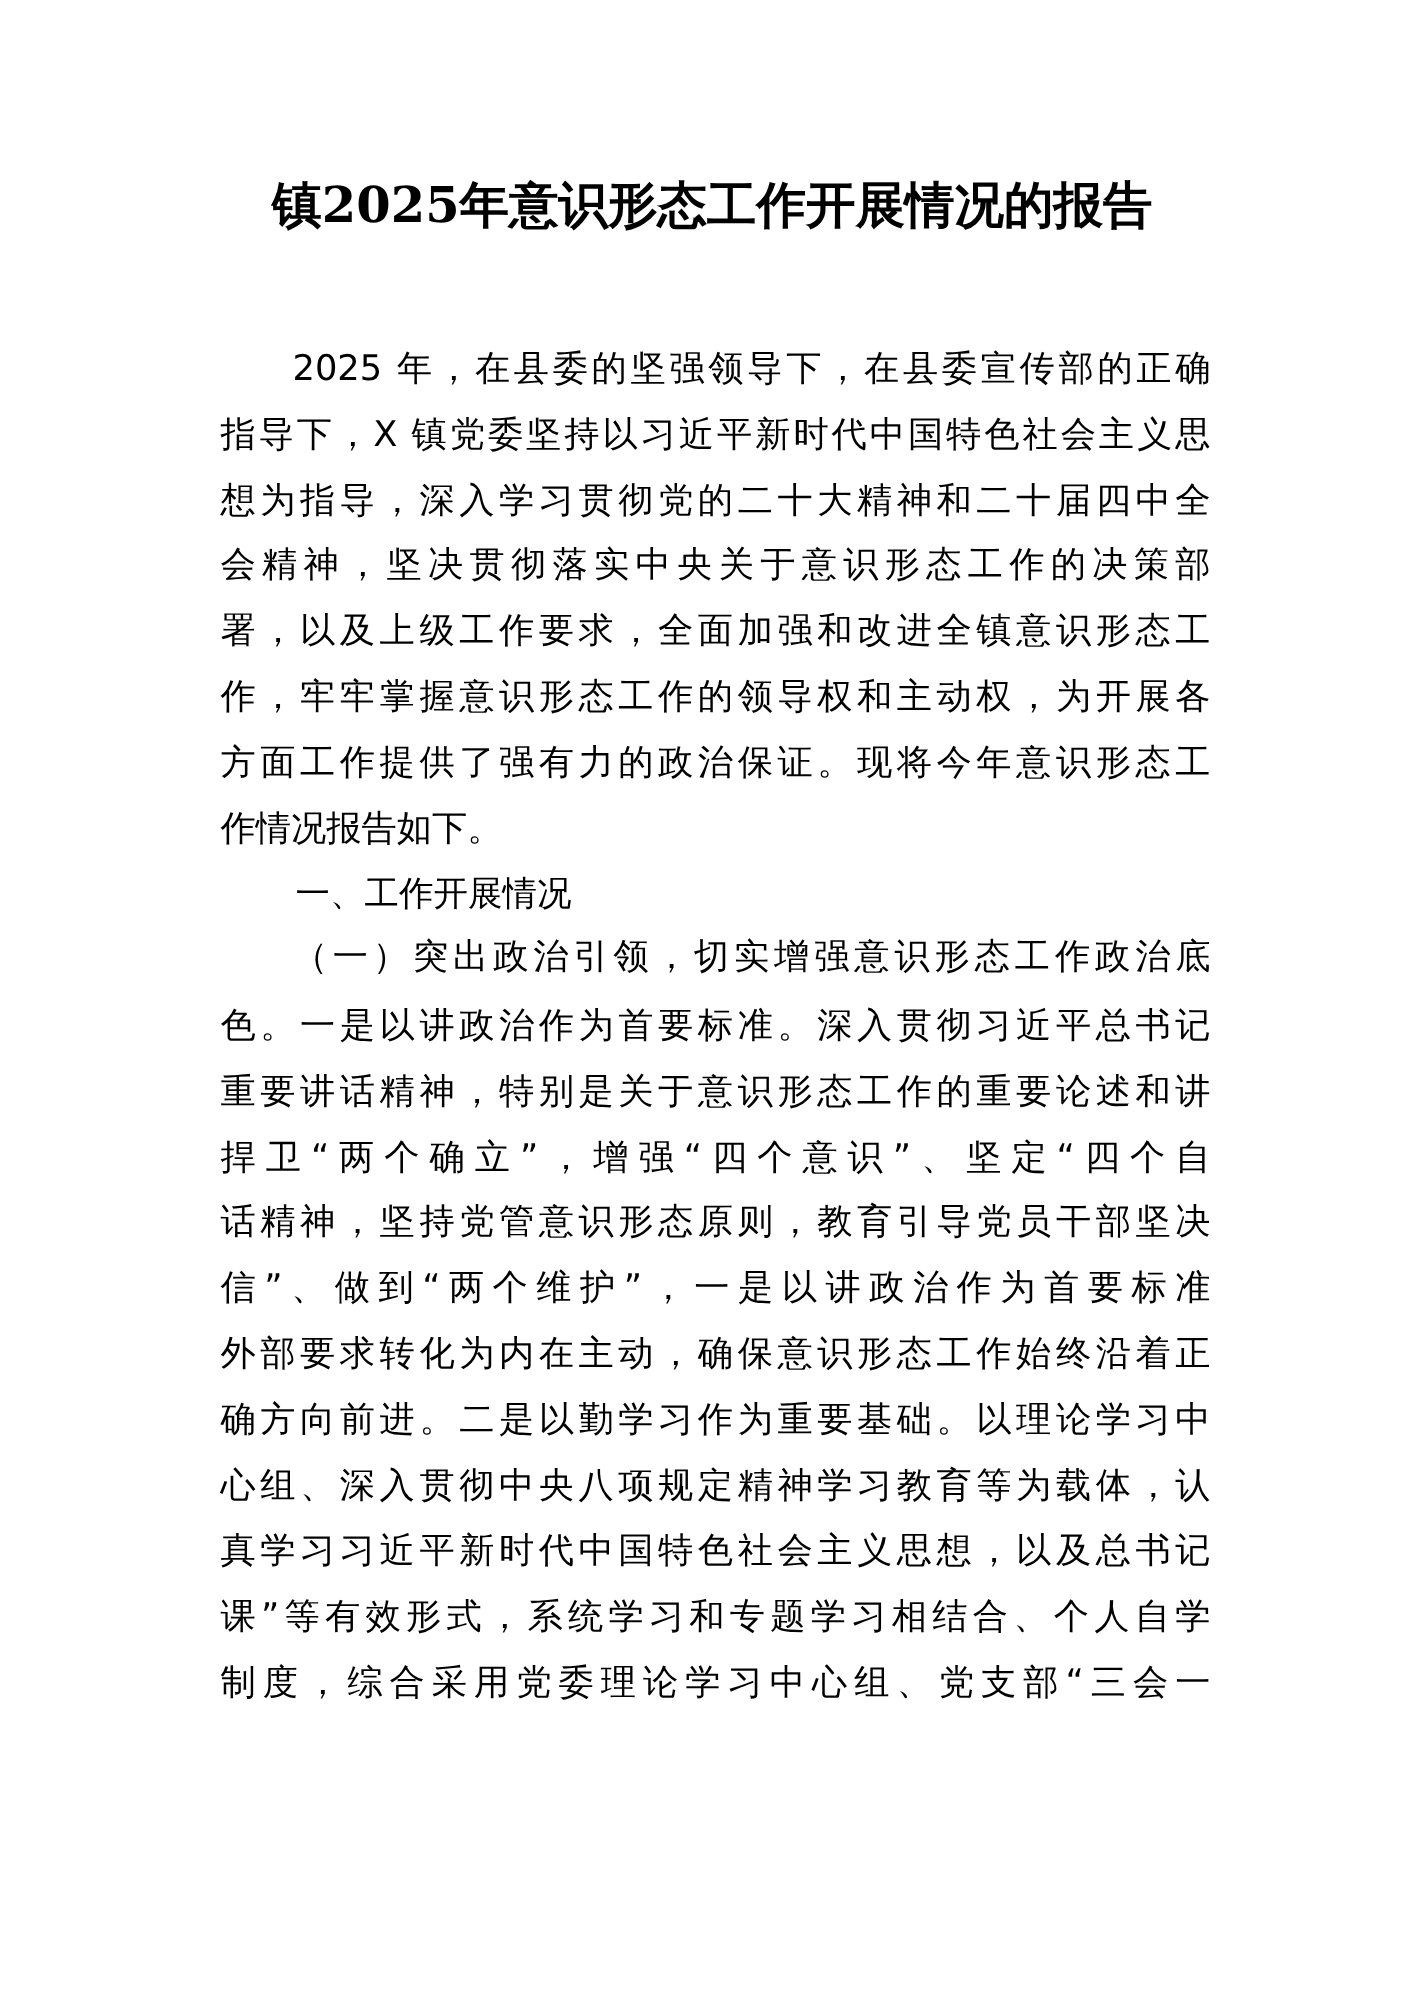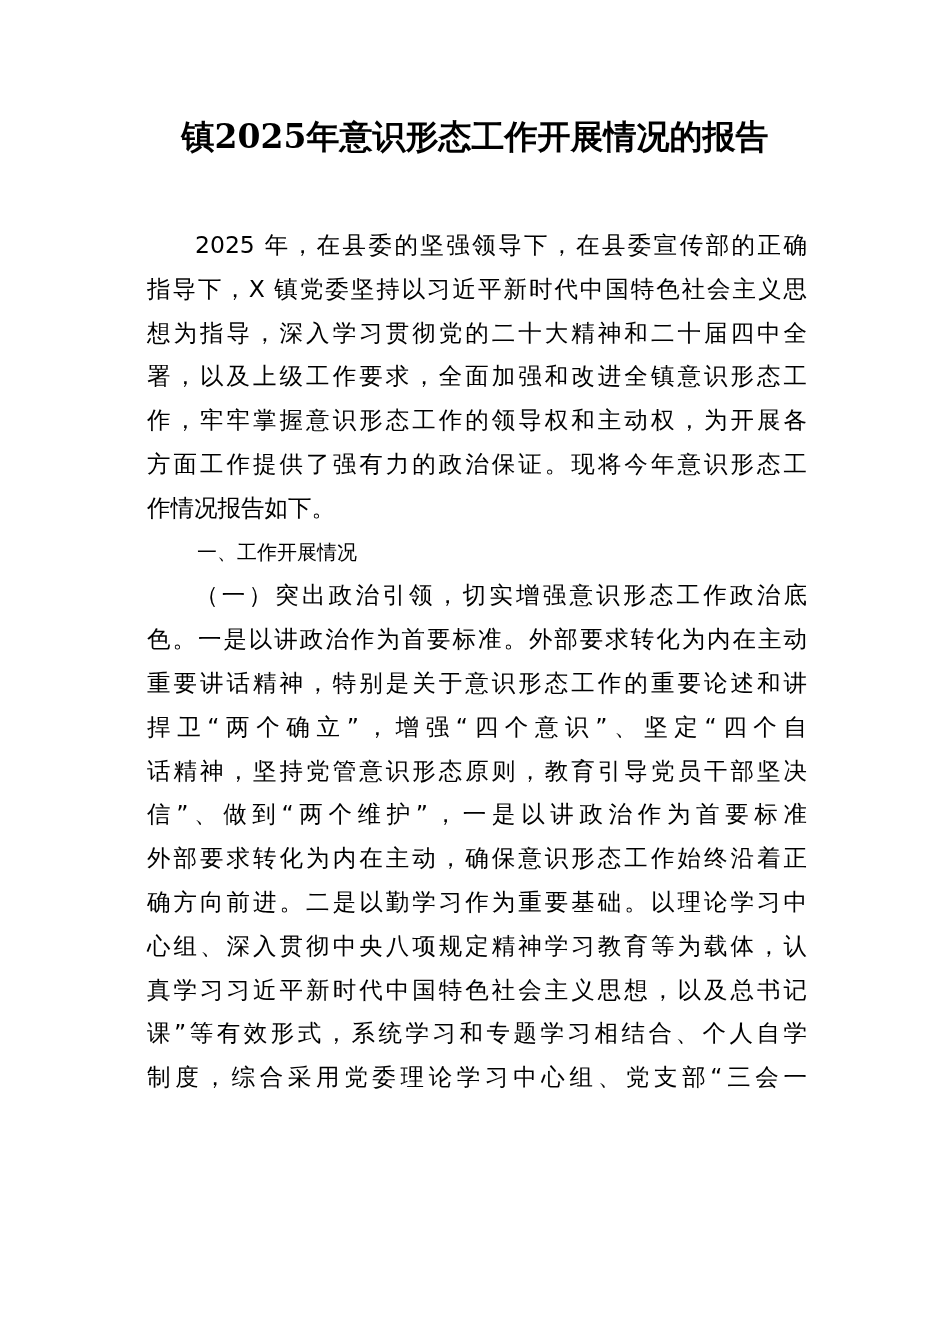--- a/index.html
+++ b/index.html
@@ -50,47 +50,48 @@
       text-align: justify;
       text-align-last: justify;
       font-family: "DejaVu Sans", "Liberation Sans", sans-serif;
       font-weight: normal;
     }
     .line.indent { padding-left: 48px; }
     .line.last { text-align-last: left; }
     .line.heading {
       font-family: Liberation Serif, serif;
       font-weight: normal;
-      font-size: 20px;
+      font-size: 23px;
       padding-left: 50px;
       text-align-last: left;
     }
     .line.sub {
-      font-family: Liberation Serif, serif;
+      font-family: Liberation Mono, monospace;
     }
   </style>
 </head>
 <body>
 
 <div class="page">
   <div class="title">镇2025年意识形态工作开展情况的报告</div>
 
   <div class="body">
     <span class="line indent">2025 年，在县委的坚强领导下，在县委宣传部的正确</span>
     <span class="line">指导下，X 镇党委坚持以习近平新时代中国特色社会主义思</span>
     <span class="line">想为指导，深入学习贯彻党的二十大精神和二十届四中全</span>
+    <span class="line">会精神，坚决贯彻落实中央关于意识形态工作的决策部</span>
     <span class="line">署，以及上级工作要求，全面加强和改进全镇意识形态工</span>
     <span class="line">作，牢牢掌握意识形态工作的领导权和主动权，为开展各</span>
     <span class="line">方面工作提供了强有力的政治保证。现将今年意识形态工</span>
     <span class="line last">作情况报告如下。</span>
 
     <span class="line heading">一、工作开展情况</span>
 
     <span class="line indent sub">（一）突出政治引领，切实增强意识形态工作政治底</span>
-    <span class="line">色。一是以讲政治作为首要标准。外部要求转化为内在主动</span>
+    <span class="line">色。一是以讲政治作为首要标准。深入贯彻习近平总书记</span>
     <span class="line">重要讲话精神，特别是关于意识形态工作的重要论述和讲</span>
     <span class="line">捍卫“两个确立”，增强“四个意识”、坚定“四个自</span>
     <span class="line">话精神，坚持党管意识形态原则，教育引导党员干部坚决</span>
     <span class="line">信”、做到“两个维护”，一是以讲政治作为首要标准</span>
     <span class="line">外部要求转化为内在主动，确保意识形态工作始终沿着正</span>
     <span class="line">确方向前进。二是以勤学习作为重要基础。以理论学习中</span>
     <span class="line">心组、深入贯彻中央八项规定精神学习教育等为载体，认</span>
     <span class="line">真学习习近平新时代中国特色社会主义思想，以及总书记</span>
     <span class="line">课”等有效形式，系统学习和专题学习相结合、个人自学</span>
     <span class="line">制度，综合采用党委理论学习中心组、党支部“三会一</span>

